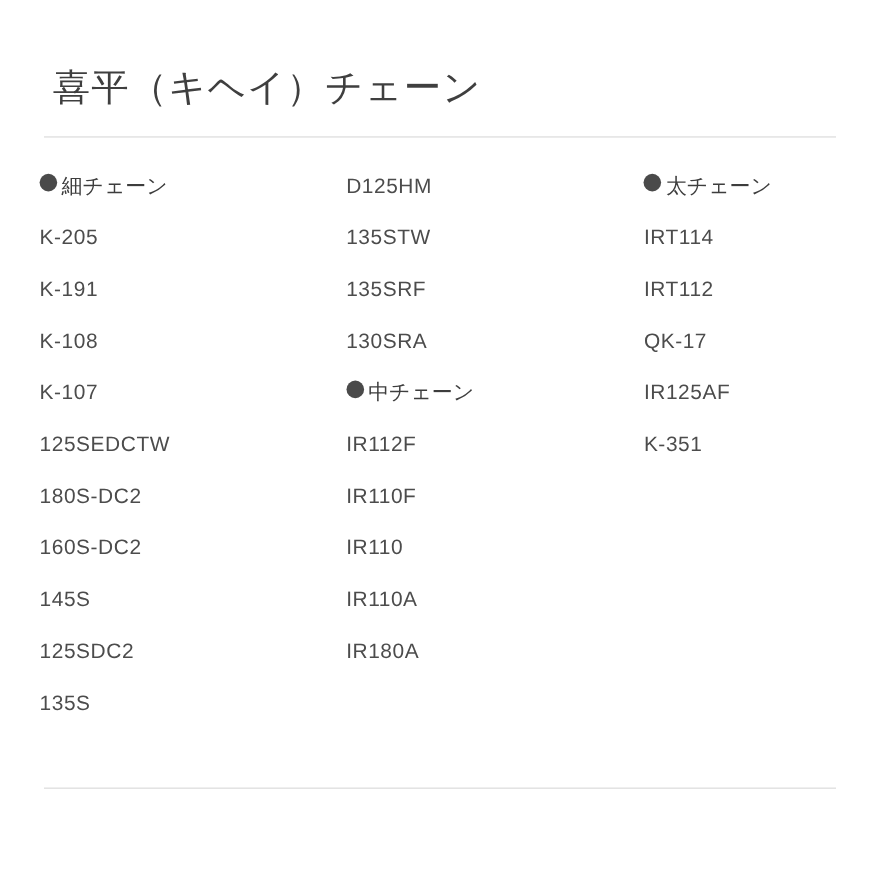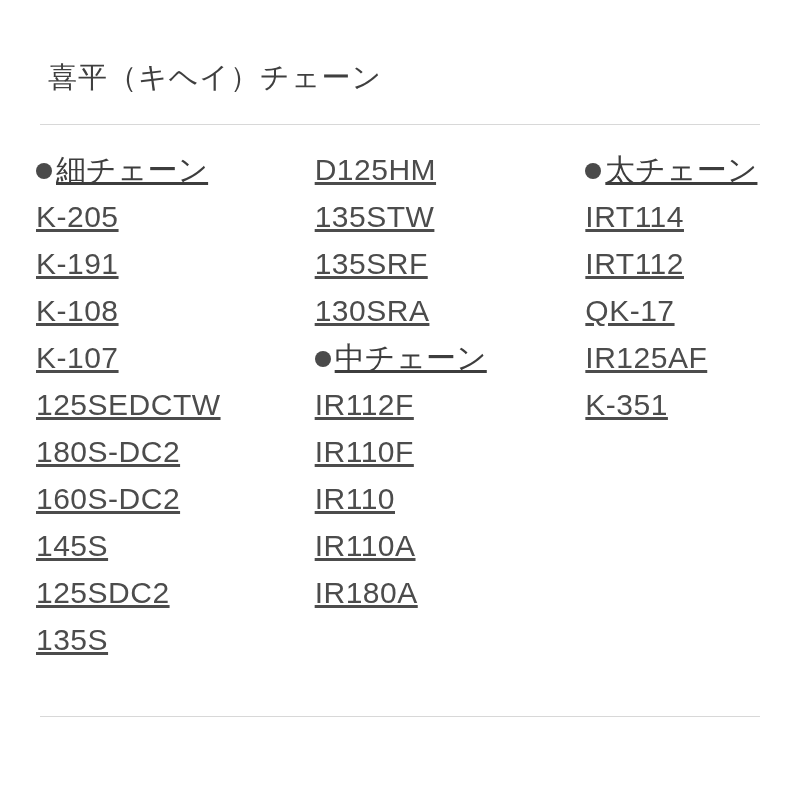--- a/index.html
+++ b/index.html
@@ -22,21 +22,21 @@
   }
   .title-block {
     position: absolute;
     left: 0;
     top: 60px;
     width: 800px;
     box-sizing: border-box;
     padding: 0 48px 18px 48px;
   }
   .title {
-    font-size: 29px;
+    font-size: 34px;
     letter-spacing: 1px;
     color: #3f3f3f;
     font-weight: normal;
     line-height: 1.2;
     margin: 0;
     white-space: nowrap;
   }
   .rule-top {
     position: absolute;
     left: 40px;
@@ -65,26 +65,25 @@
     align-items: flex-start;
   }
   .col {
     flex: 1 1 33.33%;
     box-sizing: border-box;
     padding-left: 0;
   }
   .col-2 { padding-left: 36px; }
   .col-3 { padding-left: 64px; }
   .entry {
-    font-size: 30px;
+    font-size: 19px;
     line-height: 47px;
     color: #4c4c4c;
     letter-spacing: 0.5px;
     white-space: nowrap;
-    text-decoration: underline;
   }
   .entry.heading {
     color: #3d3d3d;
     letter-spacing: 0px;
   }
   .entry.heading .bullet {
     display: inline-block;
     width: 16px;
     height: 16px;
     border-radius: 50%;

